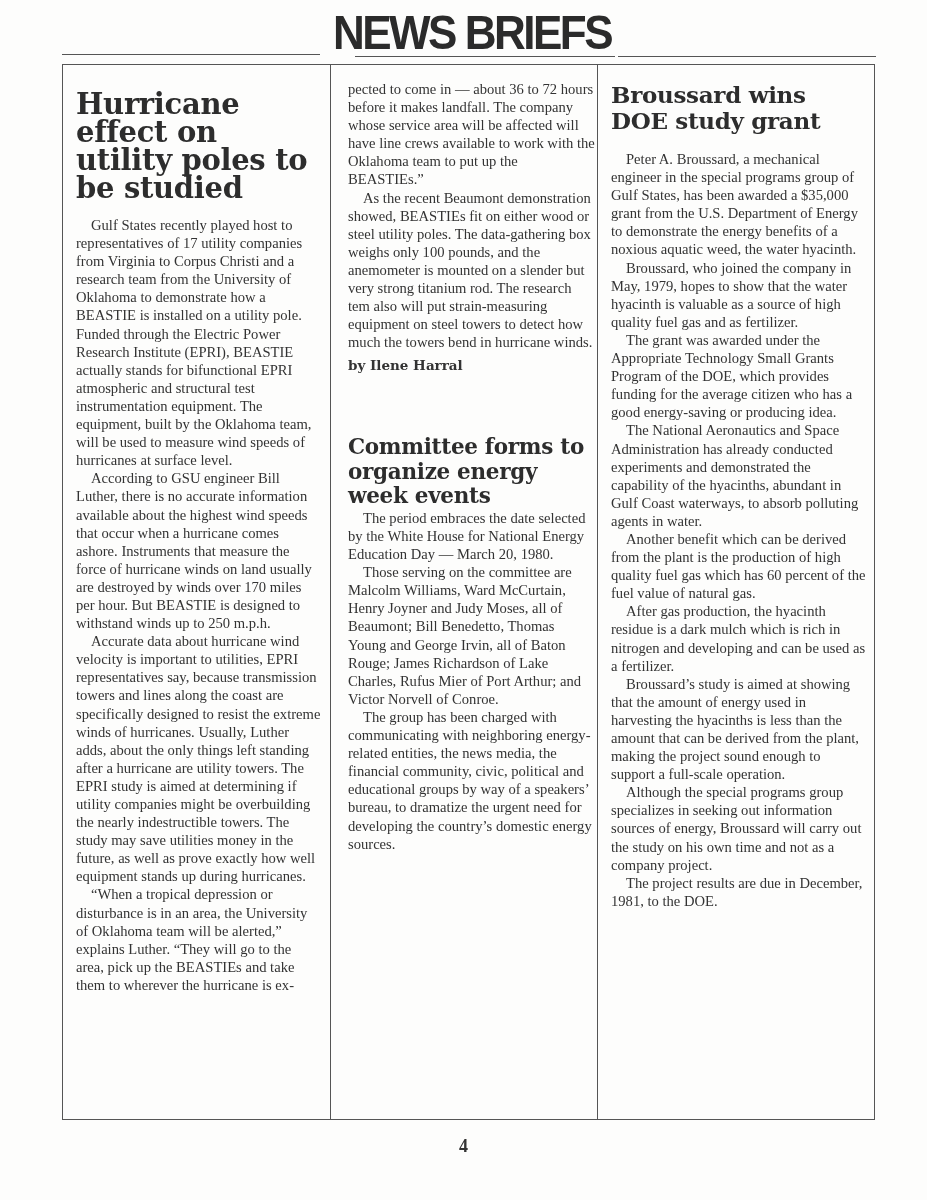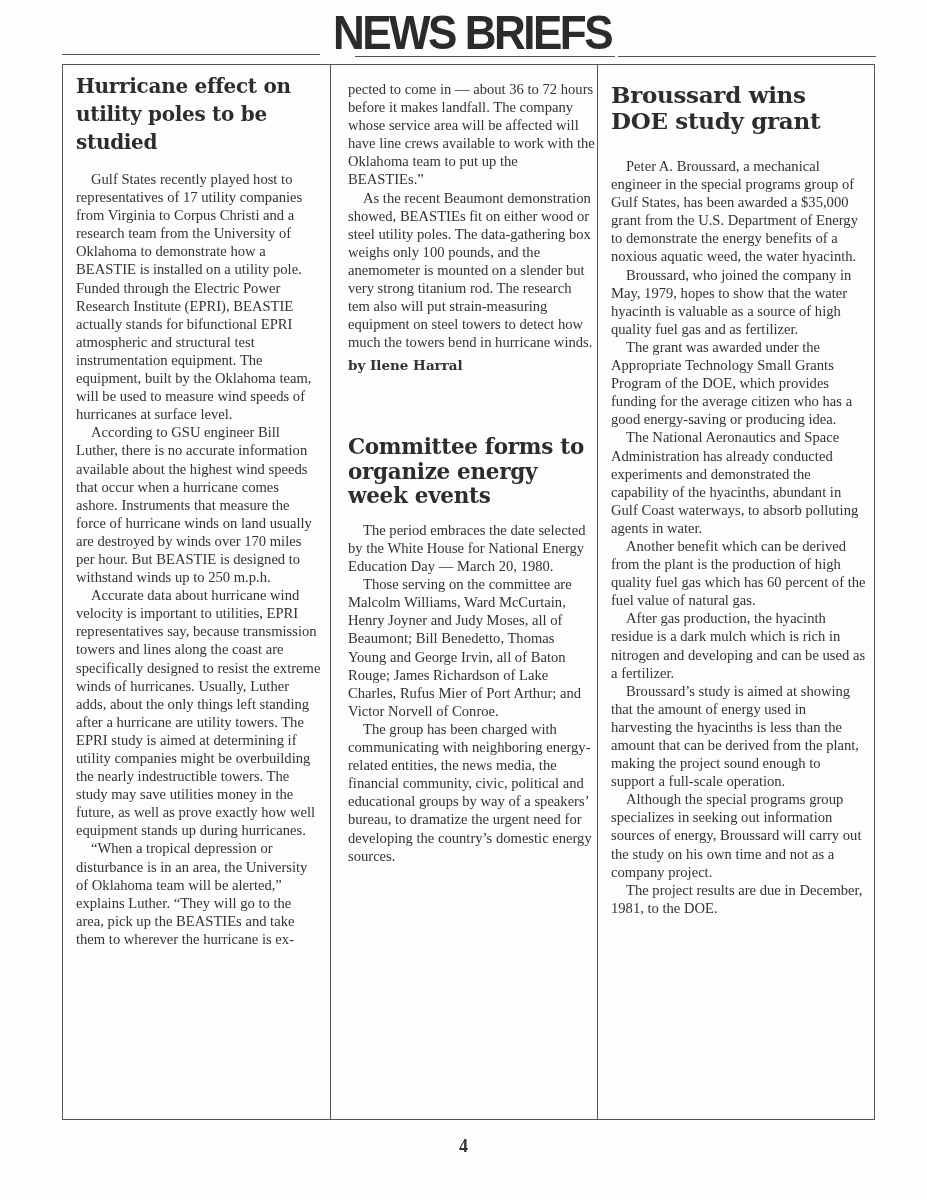--- a/index.html
+++ b/index.html
@@ -25,23 +25,23 @@
   }
   .divider { position: absolute; top: 64px; height: 1056px; width: 0; border-left: 1.5px solid #555; }
   .col { position: absolute; top: 64px; box-sizing: border-box; padding: 0 10px; }
   .col1 { left: 62px; width: 268px; padding-left: 14px; padding-right: 8px; }
   .col2 { left: 334px; width: 267px; padding-left: 14px; padding-right: 6px; }
   .col3 { left: 597px; width: 278px; padding-left: 14px; padding-right: 8px; }
   .headline {
     font-family: "DejaVu Serif", "Liberation Serif", serif; font-weight: bold;
     color: #2d2d2d; margin: 0; letter-spacing: -0.3px;
   }
-  .h1 { font-size: 20px; line-height: 28px; margin-top: 8px; margin-bottom: 14px; }
-  .h2 { font-size: 21.5px; line-height: 24.5px; margin-top: 4px; margin-bottom: 12px; }
-  .h3 { font-size: 23px; line-height: 26px; margin-top: 18px; margin-bottom: 23px; }
+  .h1 { font-size: 29px; line-height: 28px; margin-top: 26px; margin-bottom: 14px; }
+  .h2 { font-size: 21.5px; line-height: 24.5px; margin-top: 4px; }
+  .h3 { font-size: 23px; line-height: 26px; margin-top: 18px; margin-bottom: 16px; }
   .body {
     font-family: "Liberation Serif", "DejaVu Serif", serif; font-size: 14.6px; line-height: 18.1px;
     margin: 0; color: #333;
   }
   .body p { margin: 0; text-indent: 15px; }
   .body p.noindent { text-indent: 0; }
   .byline {
     font-family: "DejaVu Serif", "Liberation Serif", serif; font-weight: bold; font-size: 13.5px;
     margin-top: 6px; color: #333;
   }

